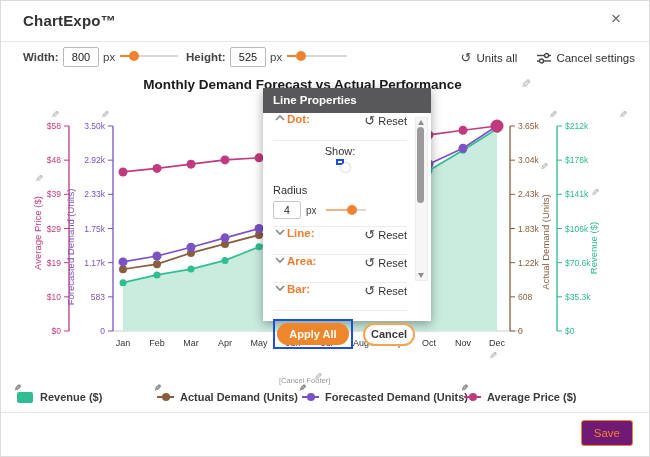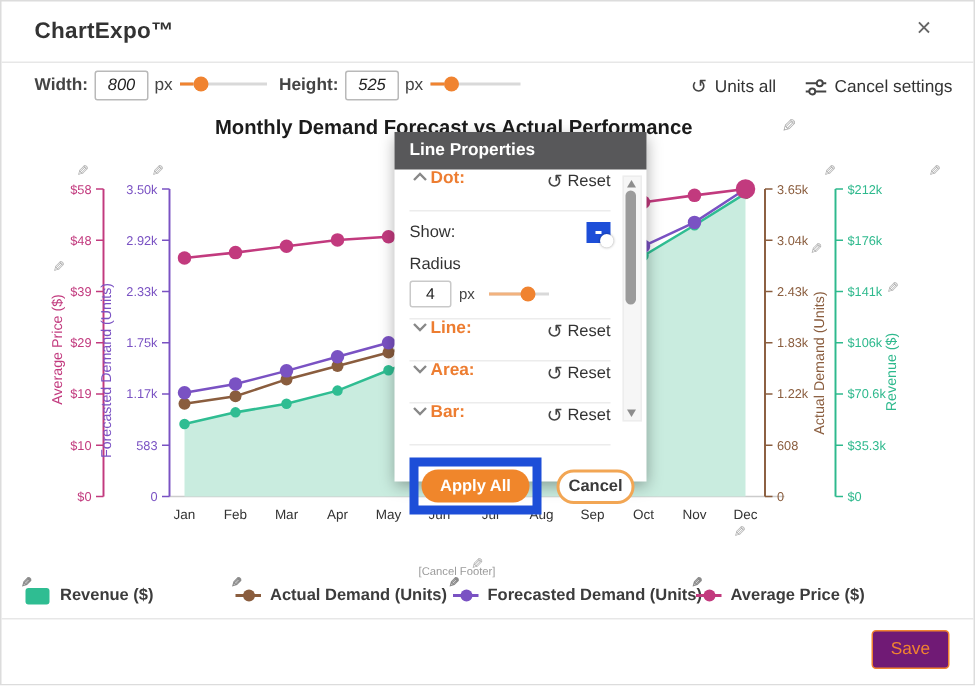--- a/index.html
+++ b/index.html
@@ -9,21 +9,21 @@
   
   .hdr{position:absolute;left:0;top:0;right:12px;height:40px;}
   .hdr-title{position:absolute;left:22px;top:11px;font-size:15px;font-weight:bold;color:#333;letter-spacing:.2px;}
   .close-x{position:absolute;right:16px;top:9px;font-size:17px;color:#666;cursor:pointer;line-height:1;}
   .div1{position:absolute;left:0;right:0;top:40px;height:1px;background:#e7e7e7;}
   .div2{position:absolute;left:0;right:0;top:411px;height:1px;background:#e7e7e7;}
 
   
   .controls{position:absolute;left:0;top:41px;right:0;height:32px;font-size:11.5px;color:#333;}
   .ctl-label{position:absolute;top:9px;font-weight:bold;color:#444;}
-  .num-box{position:absolute;top:5px;width:34px;height:18px;border:1px solid #b9b9b9;border-radius:2px;font-size:11px;text-align:center;color:#222;padding:0;font-family:"Liberation Sans",sans-serif;font-style:italic;}
+  .num-box{position:absolute;top:5px;width:34px;height:18px;border:1px solid #b9b9b9;border-radius:2px;font-size:11px;text-align:center;color:#222;padding:0;font-family:"Liberation Sans",sans-serif;}
   .px{position:absolute;top:9px;color:#444;}
   .track{position:absolute;top:13px;height:2px;background:#d9d9d9;}
   .track .fill{position:absolute;left:0;top:0;height:2px;background:#f08330;}
   .knob{position:absolute;top:-4px;width:10px;height:10px;border-radius:50%;background:#f08330;}
   .right-tools{position:absolute;right:14px;top:8px;display:flex;gap:20px;align-items:center;}
   .tool{display:flex;align-items:center;gap:5px;color:#333;font-size:11.5px;cursor:pointer;}
   .undo{font-size:13px;color:#444;}
 
   
   .chart-title{position:absolute;left:60px;right:105px;top:76px;text-align:center;font-size:13.5px;font-weight:bold;color:#1b1b1b;}
@@ -44,30 +44,30 @@
   
   .popup{position:absolute;left:262px;top:87px;width:168px;height:233px;background:#fff;box-shadow:0 3px 10px rgba(0,0,0,.35);z-index:20;}
   .pop-hdr{height:25px;background:#58585a;color:#fff;font-size:11.5px;font-weight:bold;line-height:25px;padding-left:10px;}
   .pop-body{position:absolute;left:0;top:25px;right:0;bottom:0;padding:0 24px 0 10px;}
   .sec{display:flex;align-items:flex-start;height:27px;border-bottom:1px solid #ececec;}
   .sec .chev{width:14px;color:#888;}
   .sec .slabel{color:#ed7d31;font-weight:bold;font-size:11.5px;}
   .sec .sp{flex:1;}
   .reset-btn{display:flex;align-items:center;gap:3px;font-size:11px;color:#333;cursor:pointer;}
   .dot-content{border-bottom:1px solid #ececec;padding:4px 0 7px 0;}
-  .show-row{display:flex;align-items:center;height:20px;font-size:11px;color:#333;}
+  .show-row{display:flex;align-items:center;height:20px;font-size:11px;color:#333;flex-direction:column;}
   .show-row .sp{flex:1;}
-  .radius-lbl{font-size:11px;color:#333;margin:5px 0 5px 0;}
+  .radius-lbl{font-size:11px;color:#333;margin:19px 0 5px 0;}
   .radius-row{display:flex;align-items:center;gap:5px;}
   .r-input{width:26px;height:16px;border:1px solid #c9c9c9;border-radius:2px;font-size:10.5px;text-align:center;color:#222;padding:0;font-family:"Liberation Sans",sans-serif;}
   .r-px{font-size:10px;color:#444;}
   .mini-track{position:relative;width:40px;height:2px;background:#d9d9d9;margin-left:4px;}
   .mini-track .fill{position:absolute;left:0;width:58%;height:2px;background:#f2b27e;}
   .mini-track .knob{top:-4px;}
-  .red-wrap{border:6px solid #1d4ed8;display:inline-block;text-decoration:underline;}
+  .red-wrap{border:2px solid #1d4ed8;display:inline-block;text-decoration:underline;}
   .tg-wrap{padding:1px 2px;}
   .toggle{position:relative;width:22px;height:11px;border-radius:6px;background:#d6d6d6;cursor:pointer;}
   .toggle .tk{position:absolute;left:1px;top:1px;width:9px;height:9px;border-radius:50%;background:#fff;box-shadow:0 0 2px rgba(0,0,0,.4);}
   .btn-row{display:flex;align-items:center;gap:10px;margin-top:8px;}
   .apply-wrap{padding:2px;}
   .apply-btn{width:72px;height:22px;border:none;border-radius:12px;background:#f0862b;color:#fff;font-weight:bold;font-size:11px;cursor:pointer;font-family:"Liberation Sans",sans-serif;}
   .cancel-btn{width:62px;height:23px;border:2px solid #f2a654;border-radius:12px;background:#fff;color:#3a3a3a;font-weight:bold;font-size:11px;cursor:pointer;font-family:"Liberation Sans",sans-serif;}
   .pop-scroll{position:absolute;right:3px;top:29px;width:11px;height:162px;background:#f6f6f6;border:1px solid #ededed;}
   .sb-up{position:absolute;left:2px;top:2px;width:0;height:0;border-left:3px solid transparent;border-right:3px solid transparent;border-bottom:5px solid #8d8d8d;}
   .sb-dn{position:absolute;left:2px;bottom:2px;width:0;height:0;border-left:3px solid transparent;border-right:3px solid transparent;border-top:5px solid #8d8d8d;}

